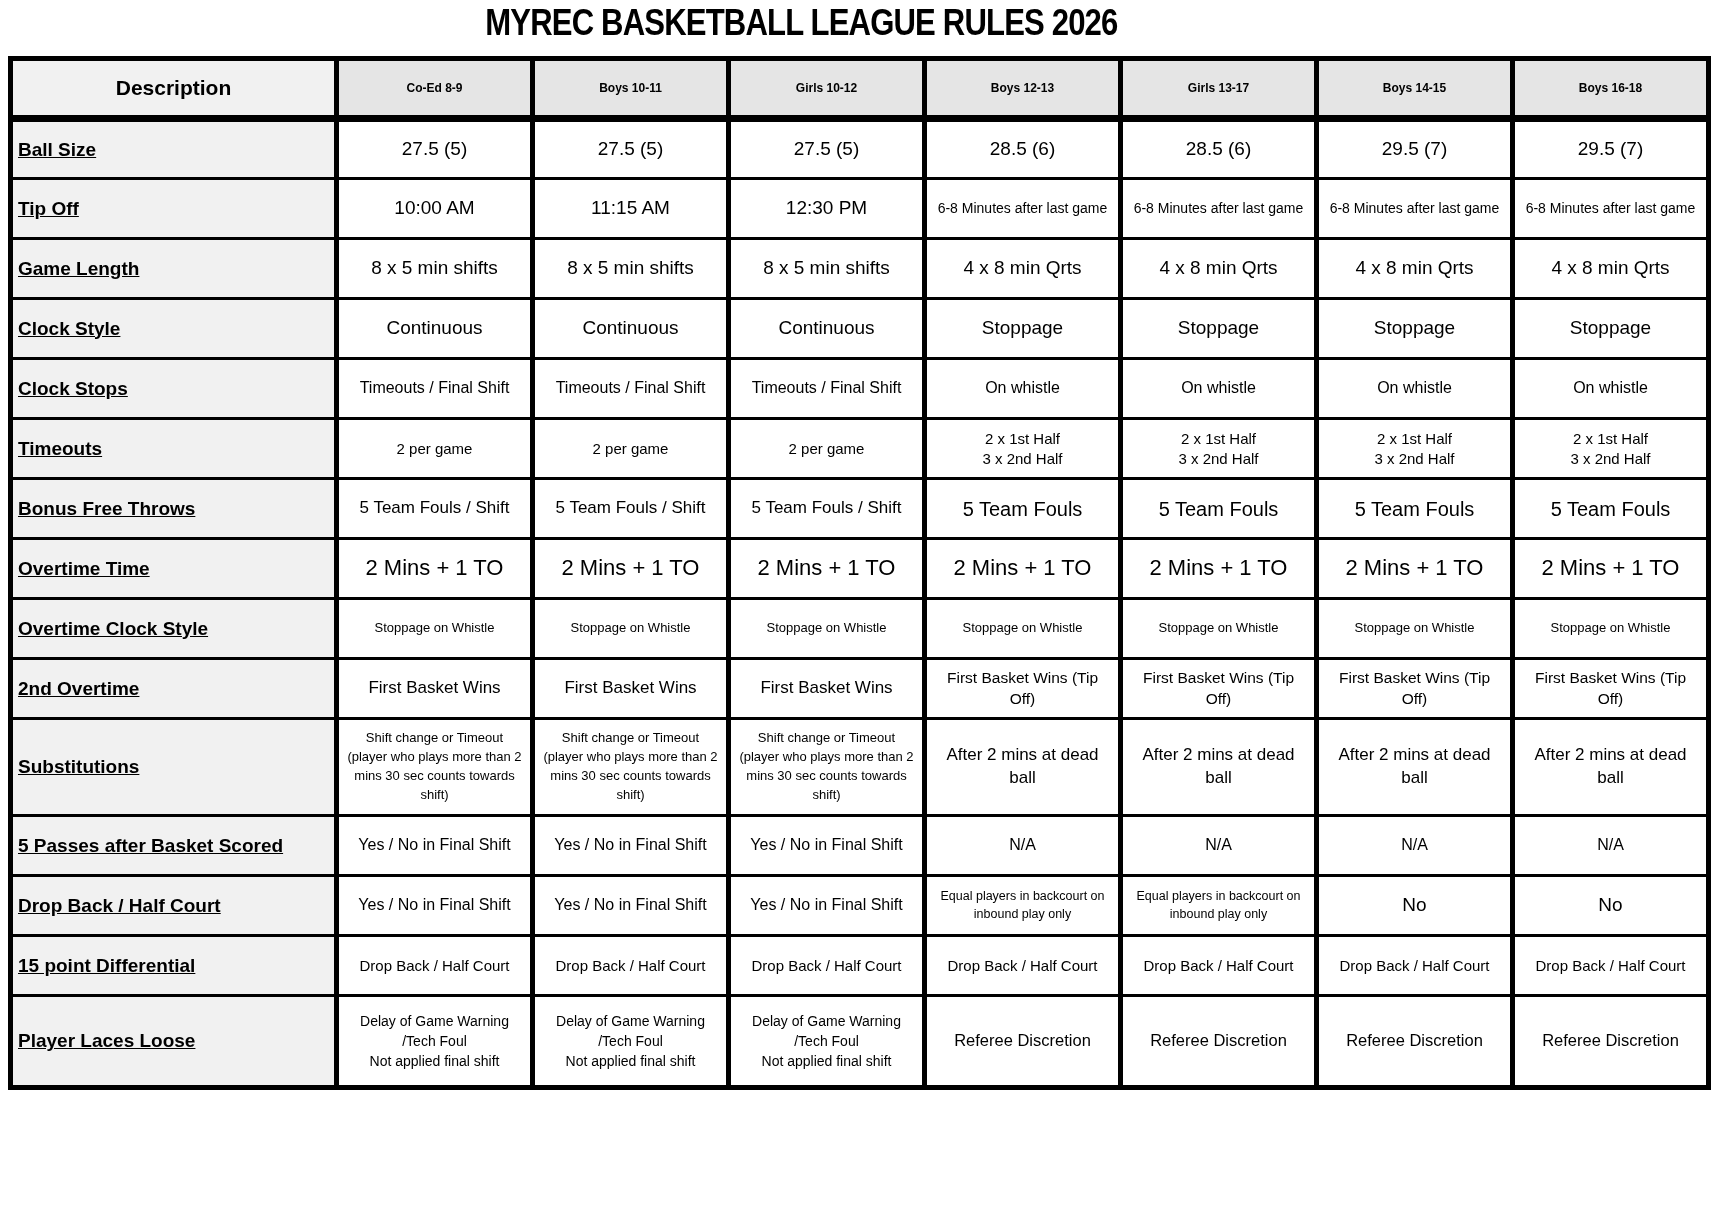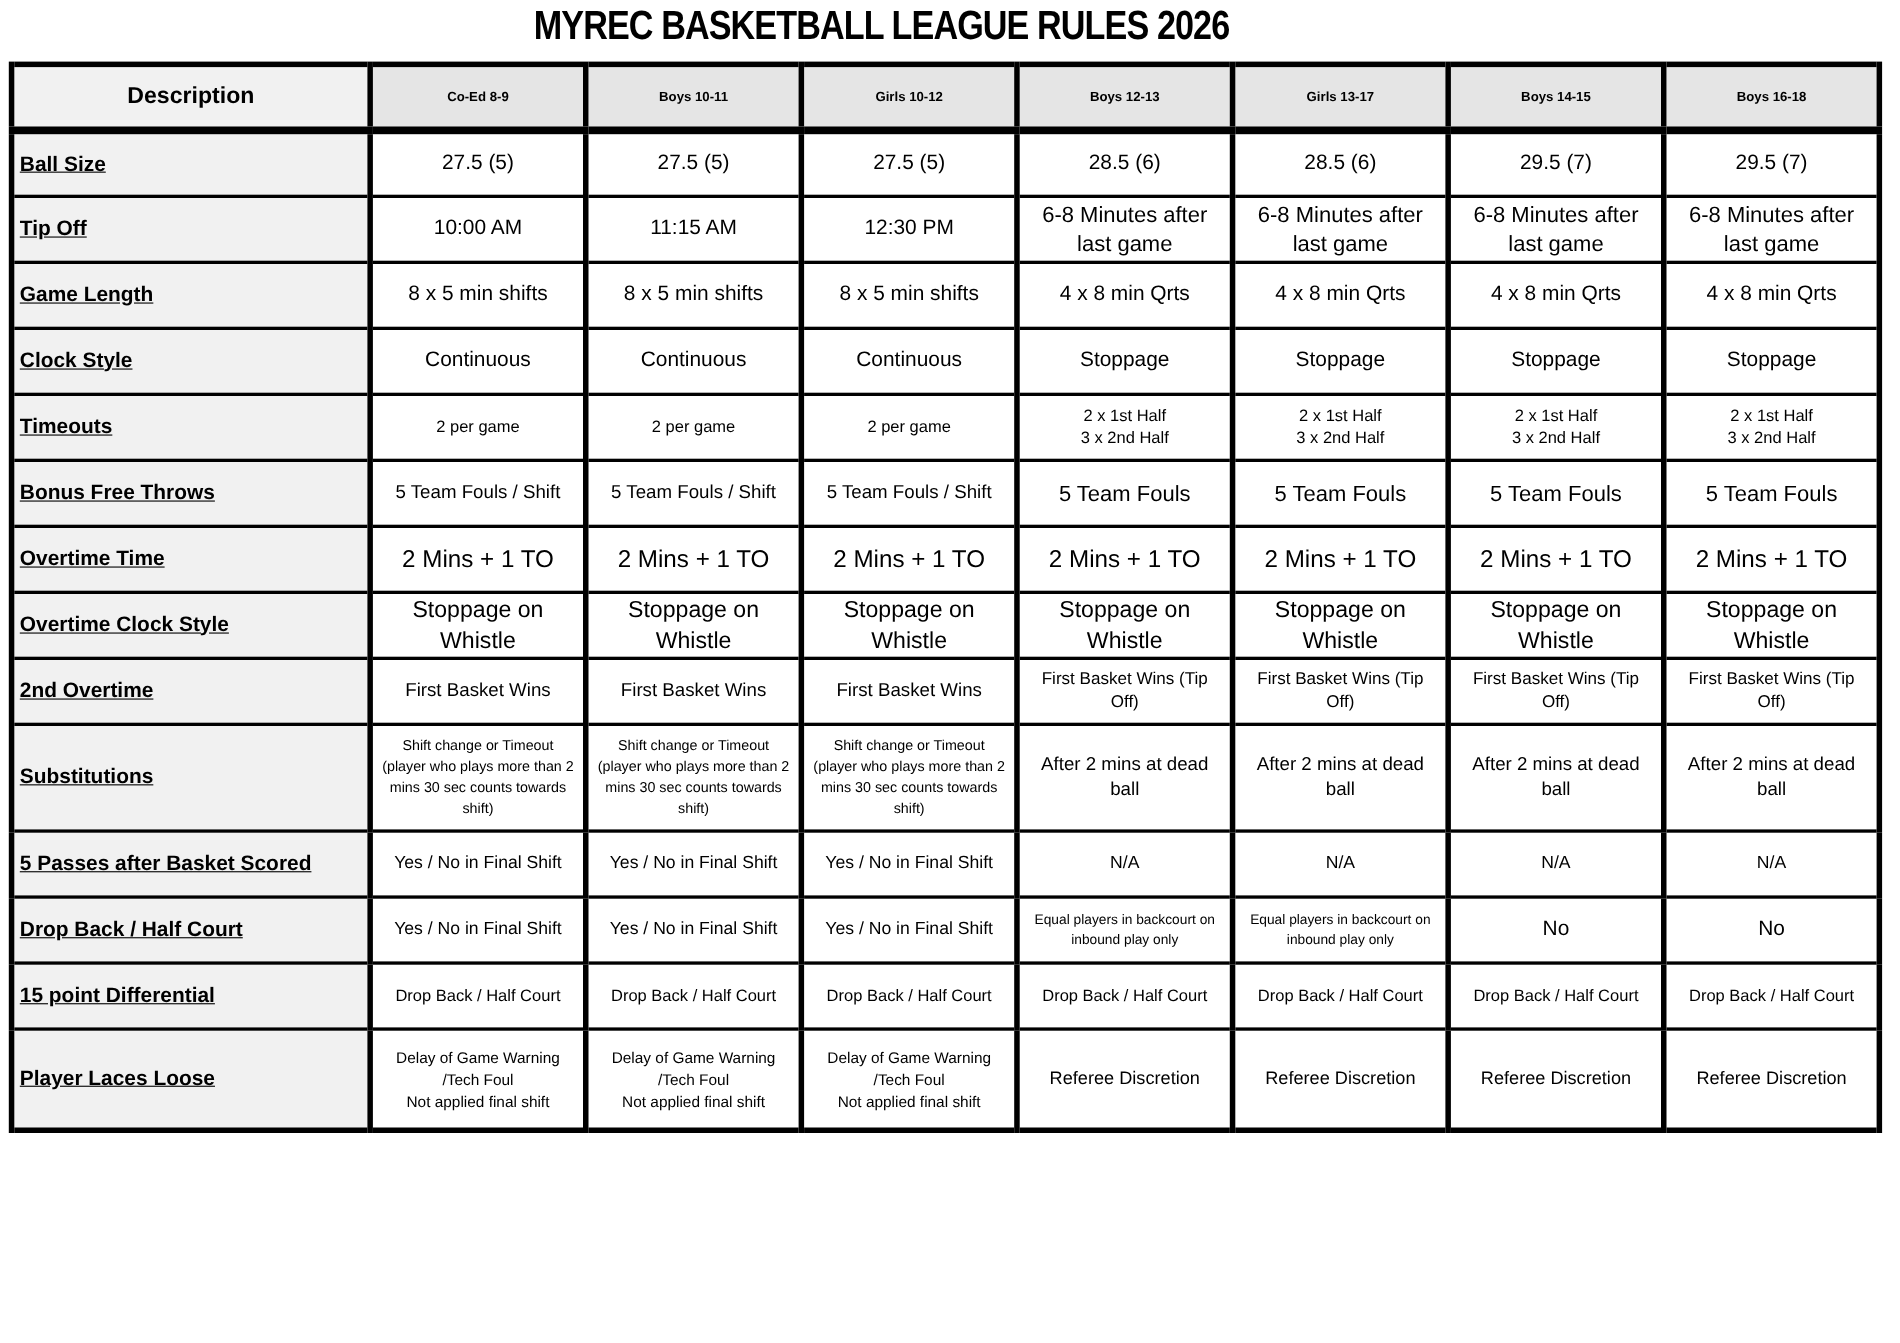--- a/index.html
+++ b/index.html
@@ -56,29 +56,29 @@
     text-align: center;
     white-space: pre-line;
     line-height: 1.3;
     padding: 1px 6px;
     font-size: 16px;
     background: #ffffff;
   }
   
   .r0 td { font-size: 19px; }
   .r1 td { font-size: 19px; }
-  .r1 td.c3, .r1 td.c4, .r1 td.c5, .r1 td.c6 { font-size: 20px; margin-top: 17px; }
+  .r1 td.c3, .r1 td.c4, .r1 td.c5, .r1 td.c6 { font-size: 14px; margin-top: 17px; }
   .r2 td { font-size: 19px; }
   .r3 td { font-size: 19px; }
   .r4 td { font-size: 16px; }
   .r5 td { font-size: 15px; }
   .r6 td { font-size: 17px; }
   .r6 td.c3, .r6 td.c4, .r6 td.c5, .r6 td.c6 { font-size: 20px; }
   .r7 td { font-size: 22px; }
-  .r8 td { font-size: 21px; }
+  .r8 td { font-size: 13px; }
   .r9 td { font-size: 17px; }
   .r9 td.c3, .r9 td.c4, .r9 td.c5, .r9 td.c6 { font-size: 15.5px; }
   .r10 { height: 97px; }
   .r10 td { font-size: 13px; line-height: 1.45; }
   .r10 td.c3, .r10 td.c4, .r10 td.c5, .r10 td.c6 { font-size: 17px; line-height: 1.35; }
   .r11 td { font-size: 16.5px; }
   .r12 td { font-size: 16px; }
   .r13 td { font-size: 16px; }
   .r13 td.c3, .r13 td.c4 { font-size: 12.5px; line-height: 1.4; }
   .r13 td.c5, .r13 td.c6 { font-size: 19px; }
@@ -153,20 +153,30 @@
       <tr class="r3">
         <th class="row-label">Clock Style</th>
         <td class="c0">Continuous</td>
         <td class="c1">Continuous</td>
         <td class="c2">Continuous</td>
         <td class="c3">Stoppage</td>
         <td class="c4">Stoppage</td>
         <td class="c5">Stoppage</td>
         <td class="c6">Stoppage</td>
       </tr>
+      <tr class="r4">
+        <th class="row-label">Clock Stops</th>
+        <td class="c0">Timeouts / Final Shift</td>
+        <td class="c1">Timeouts / Final Shift</td>
+        <td class="c2">Timeouts / Final Shift</td>
+        <td class="c3">On whistle</td>
+        <td class="c4">On whistle</td>
+        <td class="c5">On whistle</td>
+        <td class="c6">On whistle</td>
+      </tr>
       <tr class="r5">
         <th class="row-label">Timeouts</th>
         <td class="c0">2 per game</td>
         <td class="c1">2 per game</td>
         <td class="c2">2 per game</td>
         <td class="c3">2 x 1st Half
 3 x 2nd Half</td>
         <td class="c4">2 x 1st Half
 3 x 2nd Half</td>
         <td class="c5">2 x 1st Half

